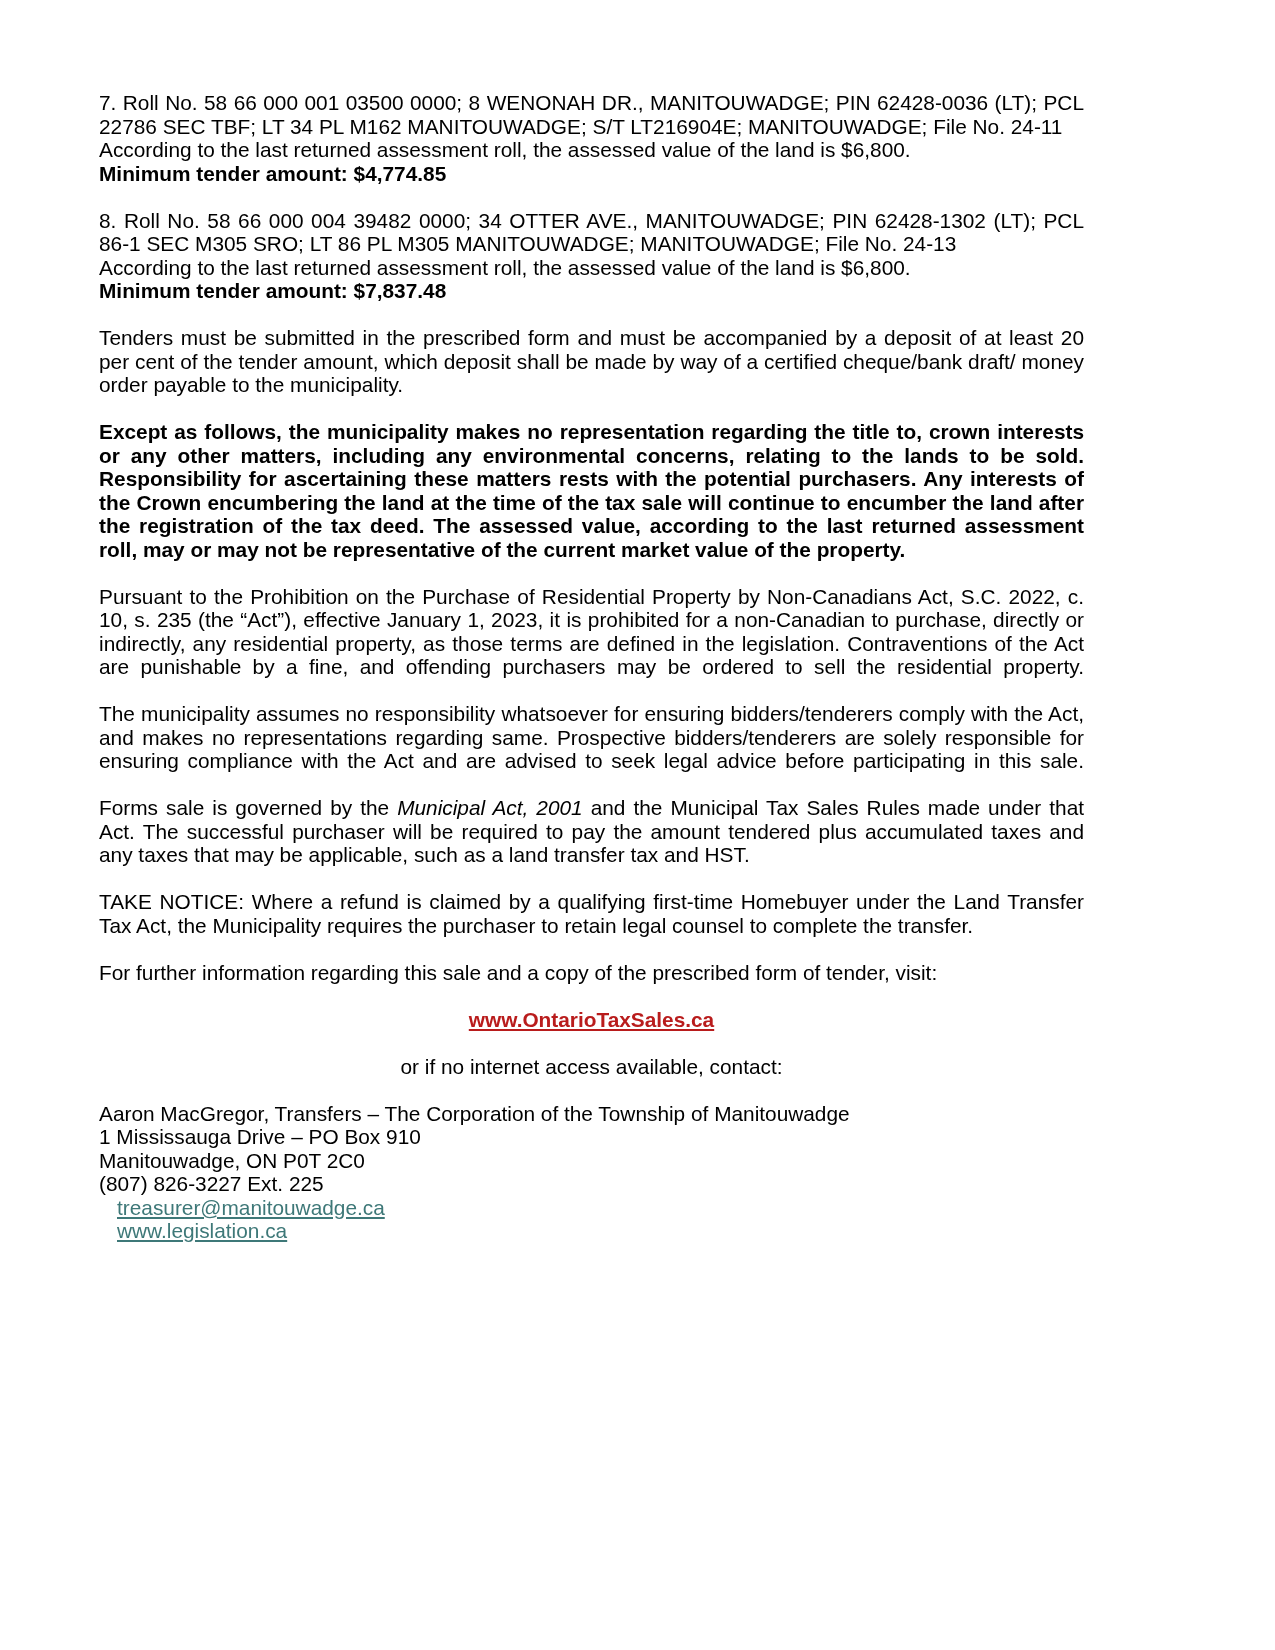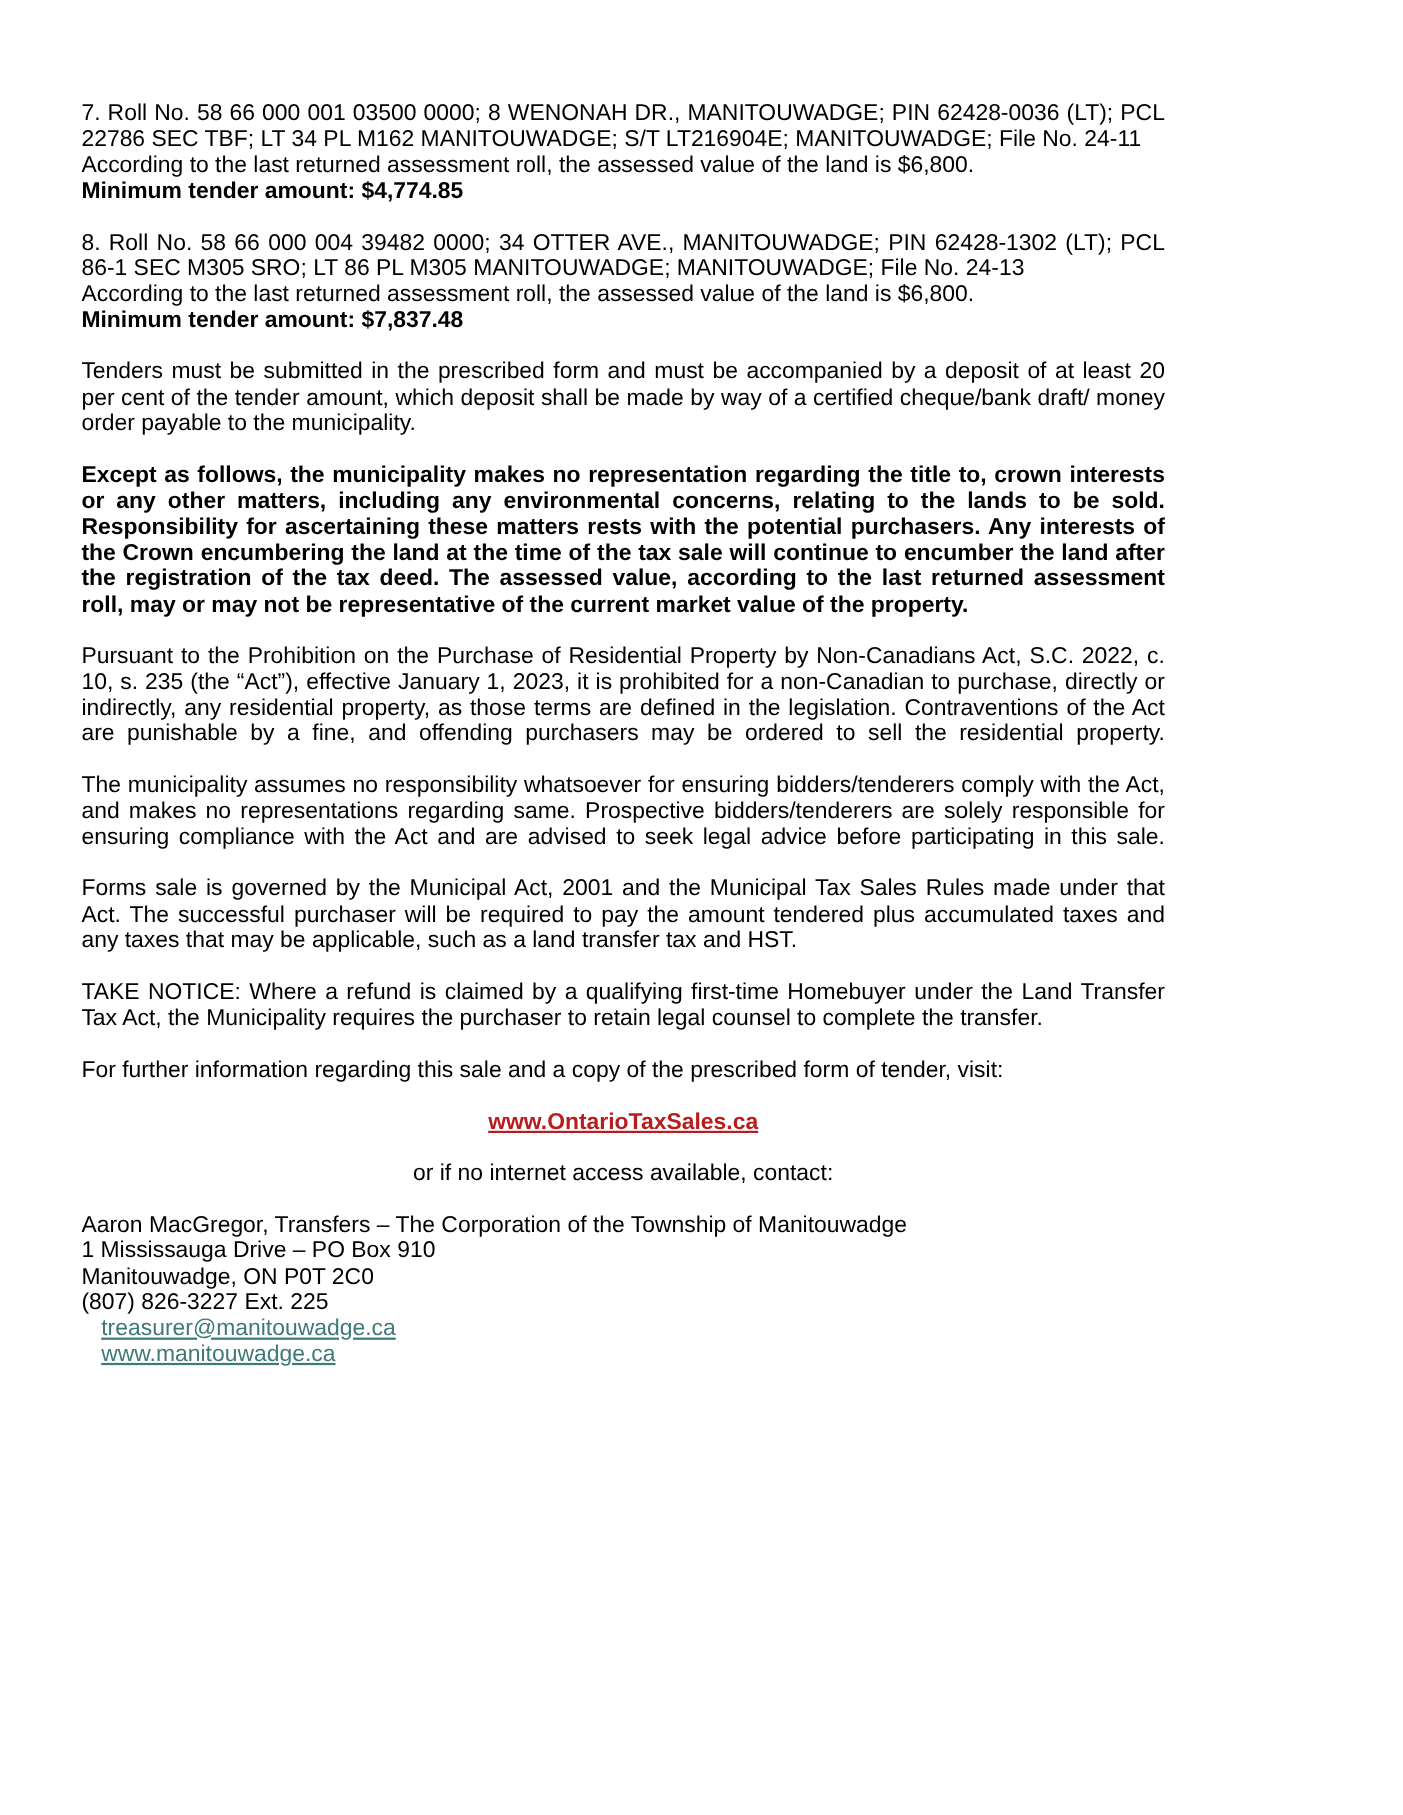--- a/index.html
+++ b/index.html
@@ -2,35 +2,35 @@
 <html><head>
 <meta charset="utf-8">
 <style>
   * { box-sizing: border-box; }
   html, body { margin: 0; padding: 0; background: #ffffff; }
   .page {
     position: relative;
     width: 1275px;
     height: 1650px;
     background: #ffffff;
-    padding: 91px 0 0 74px;
+    padding: 91px 0 0 99px;
     font-family: "Liberation Sans", "DejaVu Sans", sans-serif;
     font-size: 20.83px;
     line-height: 23.5px;
     color: #000000;
     overflow: hidden;
   }
   .col { width: 985px; }
   .block { margin: 0 0 23.5px 0; }
   .para { margin: 0 0 23.5px 0; text-align: justify; }
   .tight { margin: 0; text-align: justify; }
   .line { margin: 0; }
   .last-justify { text-align-last: justify; }
   .bold { font-weight: bold; }
-  .italic { }
+  .italic { font-style: italic; }
   .center { text-align: center; }
   .site-link {
     font-weight: bold;
     text-decoration: underline;
     color: #b91c1c;
     cursor: pointer;
   }
   .teal-link {
     color: #3E7878;
     text-decoration: underline;
@@ -76,17 +76,17 @@
     <p class="para center"><a class="site-link">www.OntarioTaxSales.ca</a></p>
 
     <p class="para center">or if no internet access available, contact:</p>
 
     <div class="block">
       <div class="line">Aaron MacGregor, Transfers – The Corporation of the Township of Manitouwadge</div>
       <div class="line">1 Mississauga Drive – PO Box 910</div>
       <div class="line">Manitouwadge, ON P0T 2C0</div>
       <div class="line">(807) 826-3227 Ext. 225</div>
       <div class="line"><a class="teal-link">treasurer@manitouwadge.ca</a></div>
-      <div class="line"><a class="teal-link">www.manitouwadge.ca</a></div>
+      <div class="line"><a class="teal-link">www.legislation.ca</a></div>
     </div>
 
   </div>
 </div>
 
 </body></html>

